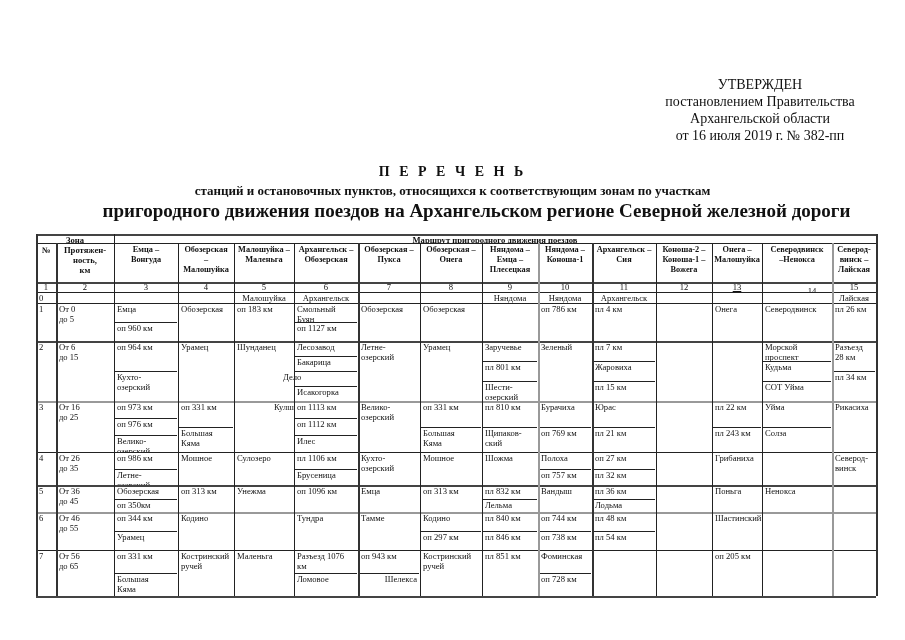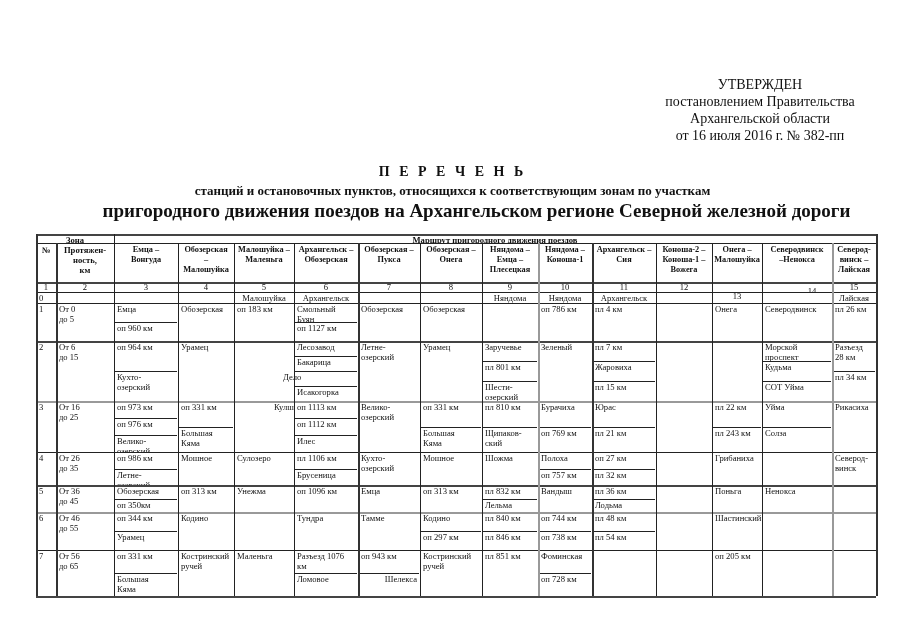--- a/index.html
+++ b/index.html
@@ -23,21 +23,21 @@
   .vline.thick { border-left:2px solid #333; }
   .vline.gray { border-left:2px solid #999; }
 </style>
 </head>
 <body>
 
 <div class="approval">
   <div>УТВЕРЖДЕН</div>
   <div>постановлением Правительства</div>
   <div>Архангельской области</div>
-  <div>от 16 июля 2016 г. № 382-пп</div>
+  <div>от 16 июля 2019 г. № 382-пп</div>
 </div>
 
 <div class="title main">П Е Р Е Ч Е Н Ь</div>
 <div class="title sub1">станций и остановочных пунктов, относящихся к соответствующим зонам по участкам</div>
 <div class="title sub2">пригородного движения поездов на Архангельском регионе Северной железной дороги</div>
 
 <div class="grid" id="grid">
     <div class="cell hdr" style="left: 0px; top: 0px; width: 78px; height: 10px;">Зона</div>
     <div class="cell hdr" style="left: 78px; top: 0px; width: 762px; height: 10px;">Маршрут пригородного движения поездов</div>
     <div class="cell hdr" style="left: 0px; top: 10px; width: 20px; height: 38px; font-size: 8.6px; padding: 1px;">№</div>
@@ -79,21 +79,21 @@
     <div class="cell num" style="left: 78px; top: 48px; width: 64px; height: 10px; padding: 0px;">3</div>
     <div class="cell num" style="left: 142px; top: 48px; width: 56px; height: 10px; padding: 0px;">4</div>
     <div class="cell num" style="left: 198px; top: 48px; width: 60px; height: 10px; padding: 0px;">5</div>
     <div class="cell num" style="left: 258px; top: 48px; width: 64px; height: 10px; padding: 0px;">6</div>
     <div class="cell num" style="left: 322px; top: 48px; width: 62px; height: 10px; padding: 0px;">7</div>
     <div class="cell num" style="left: 384px; top: 48px; width: 62px; height: 10px; padding: 0px;">8</div>
     <div class="cell num" style="left: 446px; top: 48px; width: 56px; height: 10px; padding: 0px;">9</div>
     <div class="cell num" style="left: 502px; top: 48px; width: 54px; height: 10px; padding: 0px;">10</div>
     <div class="cell num" style="left: 556px; top: 48px; width: 64px; height: 10px; padding: 0px;">11</div>
     <div class="cell num" style="left: 620px; top: 48px; width: 56px; height: 10px; padding: 0px;">12</div>
-    <div class="cell num" style="left: 676px; top: 48px; width: 50px; height: 10px; padding: 9px; text-decoration: underline;">13</div>
+    <div class="cell num" style="left: 676px; top: 48px; width: 50px; height: 10px; padding: 0px; text-decoration: underline;">13</div>
     <div class="cell num" style="left: 726px; top: 48px; width: 70px; height: 10px; padding: 4px; margin-left: 15px;">14</div>
     <div class="cell num" style="left: 796px; top: 48px; width: 44px; height: 10px; padding: 0px;">15</div>
     <div class="cell" style="left: 0px; top: 58px; width: 20px; height: 11px;">0</div>
     <div class="cell" style="left: 20px; top: 58px; width: 58px; height: 11px;"></div>
     <div class="cell" style="left: 198px; top: 58px; width: 60px; height: 11px; text-align: center;">Малошуйка</div>
     <div class="cell" style="left: 258px; top: 58px; width: 64px; height: 11px; text-align: center;">Архангельск</div>
     <div class="cell" style="left: 446px; top: 58px; width: 56px; height: 11px; text-align: center;">Няндома</div>
     <div class="cell" style="left: 502px; top: 58px; width: 54px; height: 11px; text-align: center;">Няндома</div>
     <div class="cell" style="left: 556px; top: 58px; width: 64px; height: 11px; text-align: center;">Архангельск</div>
     <div class="cell" style="left: 796px; top: 58px; width: 44px; height: 11px; text-align: center;">Лайская</div>
@@ -117,20 +117,21 @@
     <div class="cell" style="left: 726px; top: 69px; width: 70px; height: 38px; text-align: left;">Северодвинск</div>
     <div class="cell" style="left: 796px; top: 69px; width: 44px; height: 38px; text-align: left;">пл 26 км</div>
     <div class="cell" style="left: 0px; top: 107px; width: 20px; height: 60px;">2</div>
     <div class="cell" style="left: 20px; top: 107px; width: 58px; height: 60px;">От 6
 до 15</div>
     <div class="cell" style="left: 78px; top: 107px; width: 64px; height: 30px; text-align: left;">оп 964 км</div>
     <div class="hline" style="left: 79px; top: 137px; width: 62px;"></div>
     <div class="cell" style="left: 78px; top: 137px; width: 64px; height: 30px; text-align: left;">Кухто-
 озерский</div>
     <div class="cell" style="left: 142px; top: 107px; width: 56px; height: 60px; text-align: left;">Урамец</div>
+    <div class="cell" style="left: 198px; top: 107px; width: 60px; height: 60px; text-align: left;">Шунданец</div>
     <div class="cell" style="left: 258px; top: 107px; width: 64px; height: 15px; text-align: left;">Лесозавод</div>
     <div class="hline" style="left: 259px; top: 122px; width: 62px;"></div>
     <div class="cell" style="left: 258px; top: 122px; width: 64px; height: 15px; text-align: left;">Бакарица</div>
     <div class="hline" style="left: 259px; top: 137px; width: 62px;"></div>
     <div class="cell" style="left: 244px; top: 137px; width: 64px; height: 15px; text-align: left;">Дело</div>
     <div class="hline" style="left: 259px; top: 152px; width: 62px;"></div>
     <div class="cell" style="left: 258px; top: 152px; width: 64px; height: 15px; text-align: left;">Исакогорка</div>
     <div class="cell" style="left: 322px; top: 107px; width: 62px; height: 60px; text-align: left;">Летне-
 озерский</div>
     <div class="cell" style="left: 384px; top: 107px; width: 62px; height: 60px; text-align: left;">Урамец</div>

